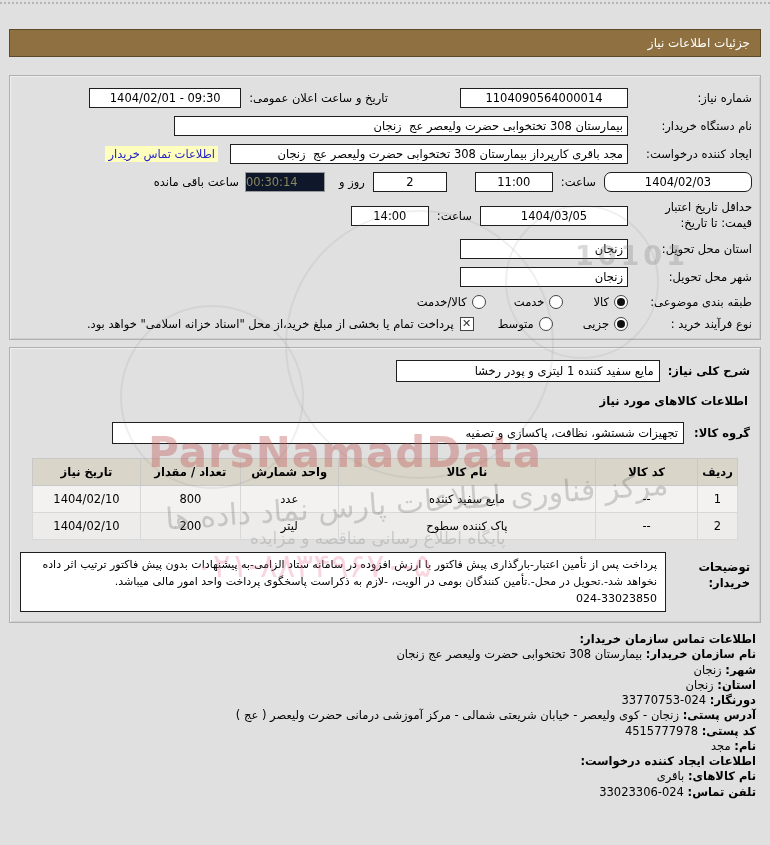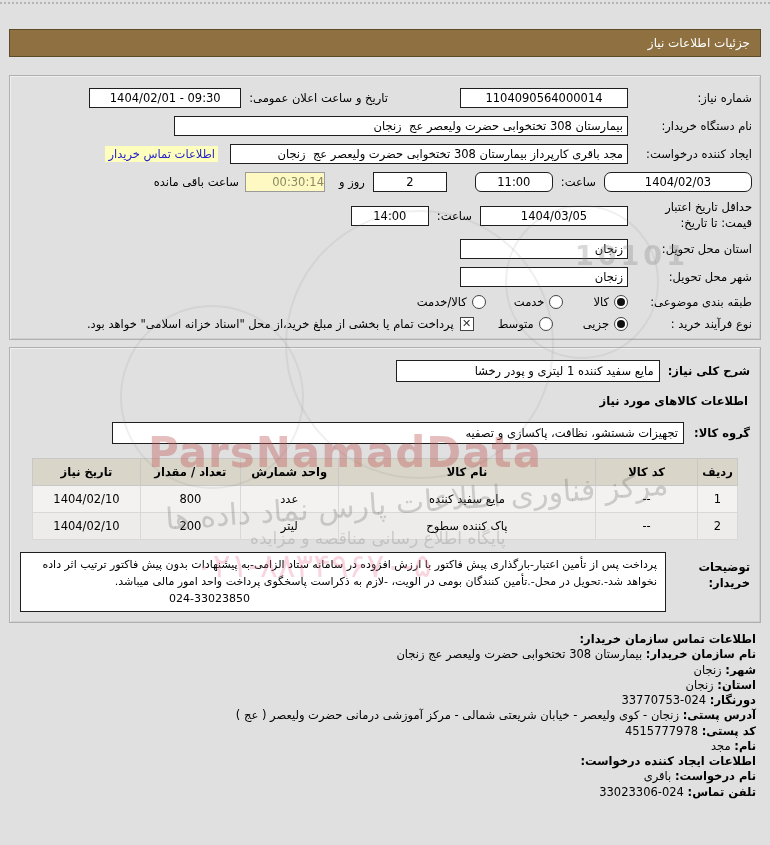--- a/index.html
+++ b/index.html
@@ -27,22 +27,22 @@
   input.fld{
     height:18px;border:1px solid #1f1f1f;background:#fff;
     font-family:"DejaVu Sans",sans-serif;font-size:11.5px;padding:0 4px;
     box-sizing:content-box;color:#000;
   }
   .num{direction:ltr;text-align:center}
   .rtl-f{direction:rtl;text-align:right}
   .inline-lbl{margin:0 8px 0 8px;white-space:nowrap}
   .countdown{
     width:78px;height:18px;line-height:18px;display:inline-block;
-    background:#fef9c3;border:1px solid #9a9a9a;color:#8b8862;
-    direction:ltr;text-align:right;font-size:11.5px;margin:0 6px;
+    background:#0f172a;border:1px solid #9a9a9a;color:#8b8862;
+    direction:ltr;text-align:left;font-size:11.5px;margin:0 6px;
   }
   .link{
     color:#2323cc;background:#ffffbd;padding:1px 3px;cursor:pointer;
     margin-right:12px;white-space:nowrap;
   }
   .opt{display:flex;align-items:center;margin-left:28px;white-space:nowrap}
   .radio{
     width:12px;height:12px;border:1px solid #444;border-radius:50%;
     background:#fff;display:inline-block;margin-left:5px;position:relative;flex:0 0 auto;
   }
@@ -68,21 +68,21 @@
     padding:6px 2px;text-align:center;border:1px solid #d8d8d8;
   }
   table.goods tr.r1 td{background:#f3f2f0}
   table.goods tr.r2 td{background:#edecea}
   .remarks-row{display:flex;align-items:stretch;margin-top:2px}
   .remarks-lbl{flex:0 0 64px;font-weight:bold;line-height:1.35;padding-top:8px;padding-left:20px}
   .remarks-box{
     flex:1;background:#fff;border:1px solid #1f1f1f;padding:3px 8px 4px;
     font-size:11px;line-height:1.55;text-align:right;
   }
-  .remarks-phone{direction:ltr;text-align:left;padding-left:140px}
+  .remarks-phone{direction:ltr;text-align:right;padding-left:140px}
   .contact{padding:9px 14px 0;font-size:11.5px}
   .cline{line-height:1.24;margin-bottom:1px}
   .cl-b{font-weight:bold}
   .ltr{direction:ltr;unicode-bidi:embed;display:inline-block}
   
   .wm{position:absolute;pointer-events:none;z-index:6;white-space:nowrap}
   .wm-brand{top:428px;left:148px;font-size:42px;font-weight:bold;letter-spacing:1px;color:rgba(192,92,92,.40)}
   .wm-fa1{top:484px;left:165px;font-size:30px;color:rgba(110,110,110,.30);transform:rotate(-4deg)}
   .wm-fa2{top:528px;left:250px;font-size:17px;color:rgba(120,120,120,.28)}
   .wm-phone{top:546px;left:195px;font-size:33px;color:rgba(235,125,160,.32);direction:ltr}
@@ -115,21 +115,21 @@
 
   <div class="row">
     <span class="lbl">ایجاد کننده درخواست:</span>
     <input class="fld rtl-f" style="width: 388px;" readonly="" value="مجد باقری کارپرداز بیمارستان 308 تختخوابی حضرت ولیعصر عج  زنجان">
     <span class="link">اطلاعات تماس خریدار</span>
   </div>
 
   <div class="row">
     <input class="fld num" style="width: 138px; border-radius: 7px;" readonly="" value="1404/02/03">
     <span class="inline-lbl">ساعت:</span>
-    <input class="fld num" style="width: 68px; border-radius: 6px;" readonly="" value="11:00">
+    <input class="fld num" style="width: 68px;" readonly="" value="11:00">
     <input class="fld num" style="width: 64px; margin-right: 28px;" readonly="" value="2">
     <span class="inline-lbl">روز و</span>
     <span class="countdown">00:30:14</span>
     <span>ساعت باقی مانده</span>
   </div>
 
   <div class="row">
     <span class="lbl two">حداقل تاریخ اعتبار قیمت: تا تاریخ:</span>
     <input class="fld num" style="width: 138px;" readonly="" value="1404/03/05">
     <span class="inline-lbl">ساعت:</span>
@@ -271,21 +271,21 @@
     <span class="ltr">4515777978</span>
   </div>
 
   <div class="cline">
     <span class="cl-b">نام:</span>
     <span>مجد</span>
   </div>
 
   <div class="cline cl-b">اطلاعات ایجاد کننده درخواست:</div>
   <div class="cline">
-    <span class="cl-b">نام درخواست:</span>
+    <span class="cl-b">نام کالاهای:</span>
     <span>باقری</span>
   </div>
   <div class="cline">
     <span class="cl-b">تلفن تماس:</span>
     <span class="ltr">33023306-024</span>
   </div>
 </div>
 
 <div class="wm-c c1"></div>
 <div class="wm-c c2"></div>

